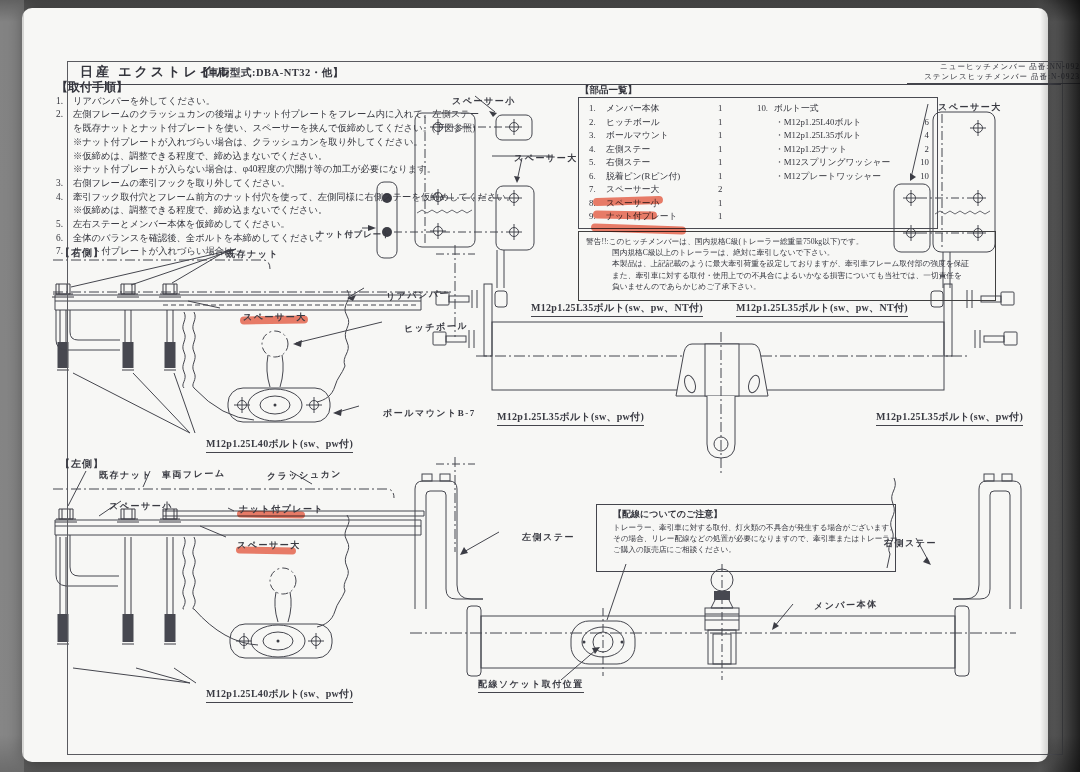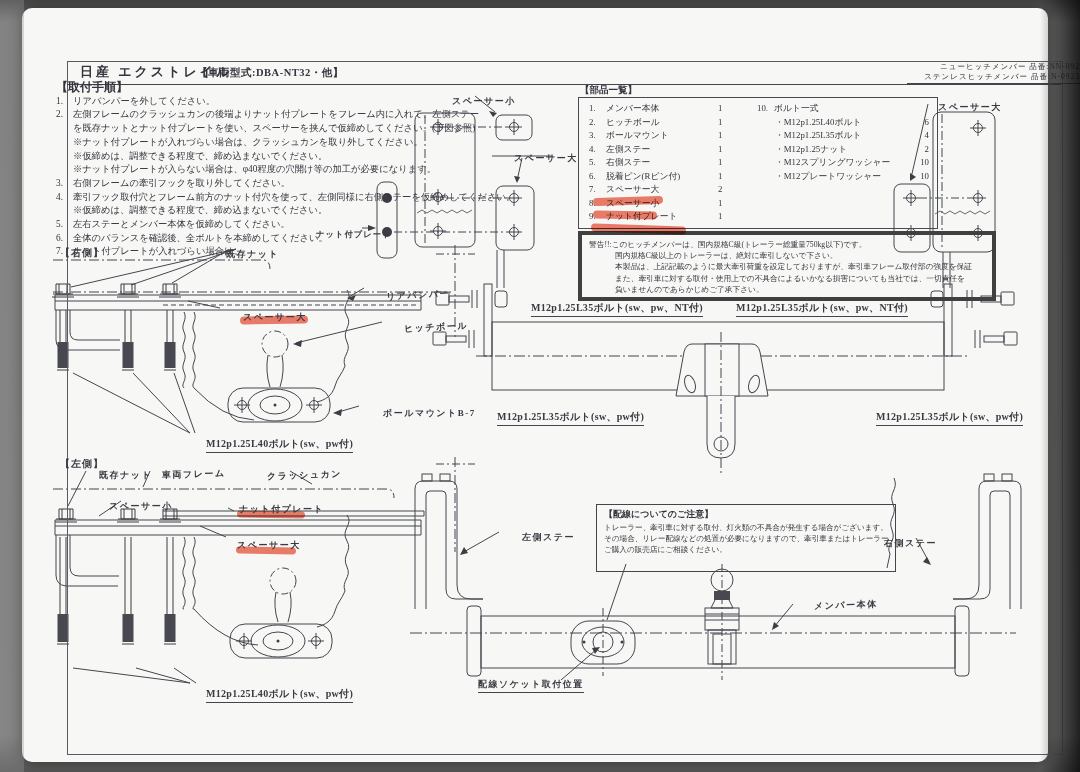--- a/index.html
+++ b/index.html
@@ -27,26 +27,26 @@
   #parts .col{position:absolute;top:4px;line-height:13.5px;white-space:nowrap;}
   #parts .colL{left:10px;width:160px;}
   #parts .colR{left:178px;width:172px;font-family:Liberation Serif, serif;}
   #parts .prow{display:flex;}
   #parts .prow .num{width:17px;}
   #parts .prow .nm{width:112px;}
   #parts .brow{display:flex;padding-left:18px;}
   #parts .brow .nm{flex:1;}
   #parts .brow .q{width:18px;text-align:right;}
   
-  #warn{position:absolute;left:578px;top:231px;width:418px;height:70px;border:4px solid #404040;
+  #warn{position:absolute;left:578px;top:231px;width:418px;height:70px;border:1px solid #404040;
     font-size:7.7px;line-height:11.2px;padding:4px 7px;box-sizing:border-box;white-space:nowrap;}
   #warn .ind{padding-left:26px;}
   
   #wire{position:absolute;left:596px;top:504px;width:300px;height:68px;border:1.2px solid #44454c;
-    font-size:7.6px;line-height:11px;padding:4px 7px;box-sizing:border-box;white-space:nowrap;}
+    font-size:7.6px;line-height:11px;padding:4px 16px;box-sizing:border-box;white-space:nowrap;}
   #wire .hd{font-size:9px;font-weight:bold;margin-bottom:2px;}
   
   .lbl{position:absolute;font-size:9px;font-weight:bold;letter-spacing:1.5px;white-space:nowrap;color:#393a42;}
   .lbl.sm{font-size:8.3px;letter-spacing:1px;}
   .lbl.bolt{font-size:10px;letter-spacing:.3px;}
   .lbl.hd2{font-size:10px;letter-spacing:1px;}
   .u{border-bottom:1px solid #44454c;padding-bottom:1px;}
   .r3{transform:rotate(-3deg);}
   .r2{transform:rotate(-2deg);}
   

